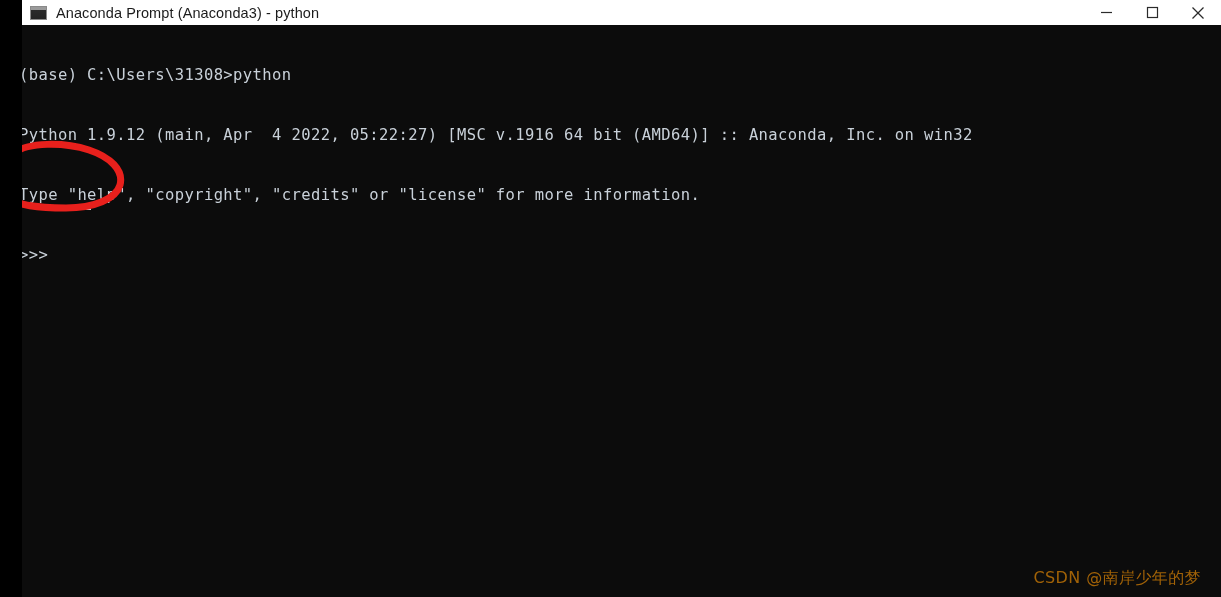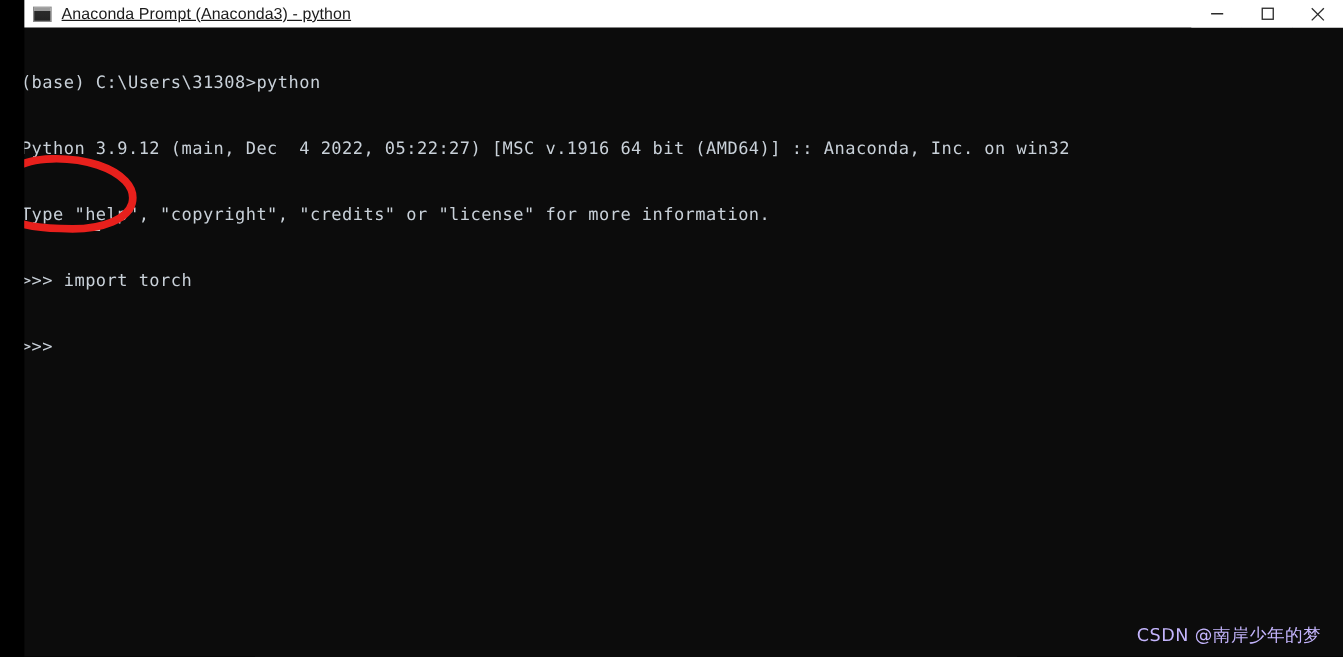--- a/index.html
+++ b/index.html
@@ -38,21 +38,20 @@
   .titlebar {
     position: absolute;
     left: 22px;
     top: 0;
     width: 1199px;
     height: 25px;
     background: #ffffff;
     display: flex;
     align-items: center;
     z-index: 4;
-    text-decoration: underline;
   }
   .title-icon {
     width: 17px;
     height: 14px;
     margin-left: 8px;
     margin-right: 9px;
     flex: 0 0 auto;
     border: 1px solid #8a8a8a;
     background: linear-gradient(#9a9a9a 0px, #9a9a9a 3px, #2b2b2b 3px, #242424 100%);
     box-sizing: border-box;
@@ -128,38 +127,37 @@
     z-index: 5;
     pointer-events: none;
   }
 
   
   .watermark {
     position: absolute;
     right: 20px;
     bottom: 8px;
     font-size: 16px;
-    color: #c4b5fd;
+    color: #a16207;
     font-family: "DejaVu Sans", "Liberation Sans", sans-serif;
     letter-spacing: 0.4px;
     white-space: nowrap;
     z-index: 5;
   }
 </style>
 </head>
 <body>
 
 <div id="window">
 
   <div class="console">
     <div class="console-text">
       <span class="console-line">(base) C:\Users\31308&gt;python</span>
-      <span class="console-line">Python 3.9.12 (main, Dec  4 2022, 05:22:27) [MSC v.1916 64 bit (AMD64)] :: Anaconda, Inc. on win32</span>
+      <span class="console-line">Python 1.9.12 (main, Apr  4 2022, 05:22:27) [MSC v.1916 64 bit (AMD64)] :: Anaconda, Inc. on win32</span>
       <span class="console-line">Type "help", "copyright", "credits" or "license" for more information.</span>
-      <span class="console-line">&gt;&gt;&gt; import torch</span>
       <span class="console-line">&gt;&gt;&gt; </span>
     </div>
     <div class="cursor"></div>
   </div>
 
   <svg class="annotation" viewBox="0 0 140 80" xmlns="http://www.w3.org/2000/svg">
     <path d="M 12 62
              C 4 48, 6 26, 20 15
              C 34 4, 70 4, 95 12
              C 116 19, 130 32, 126 47

